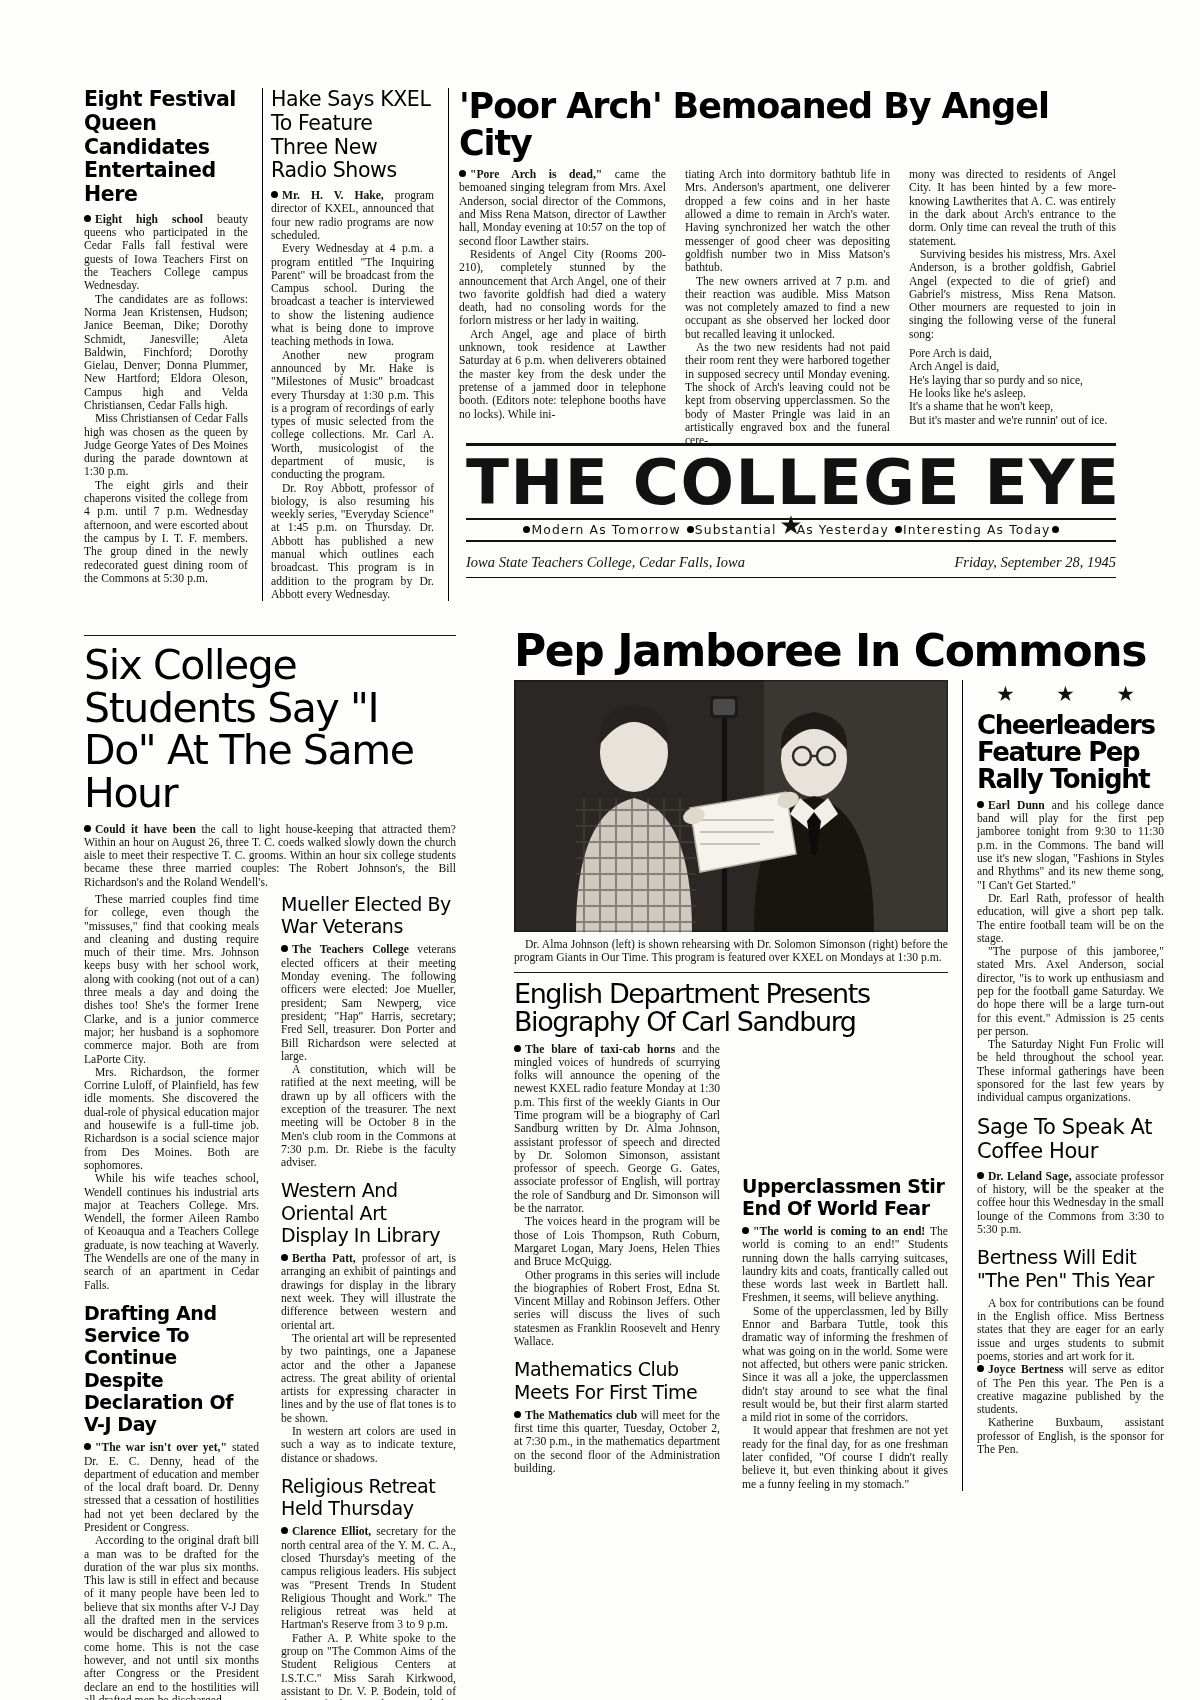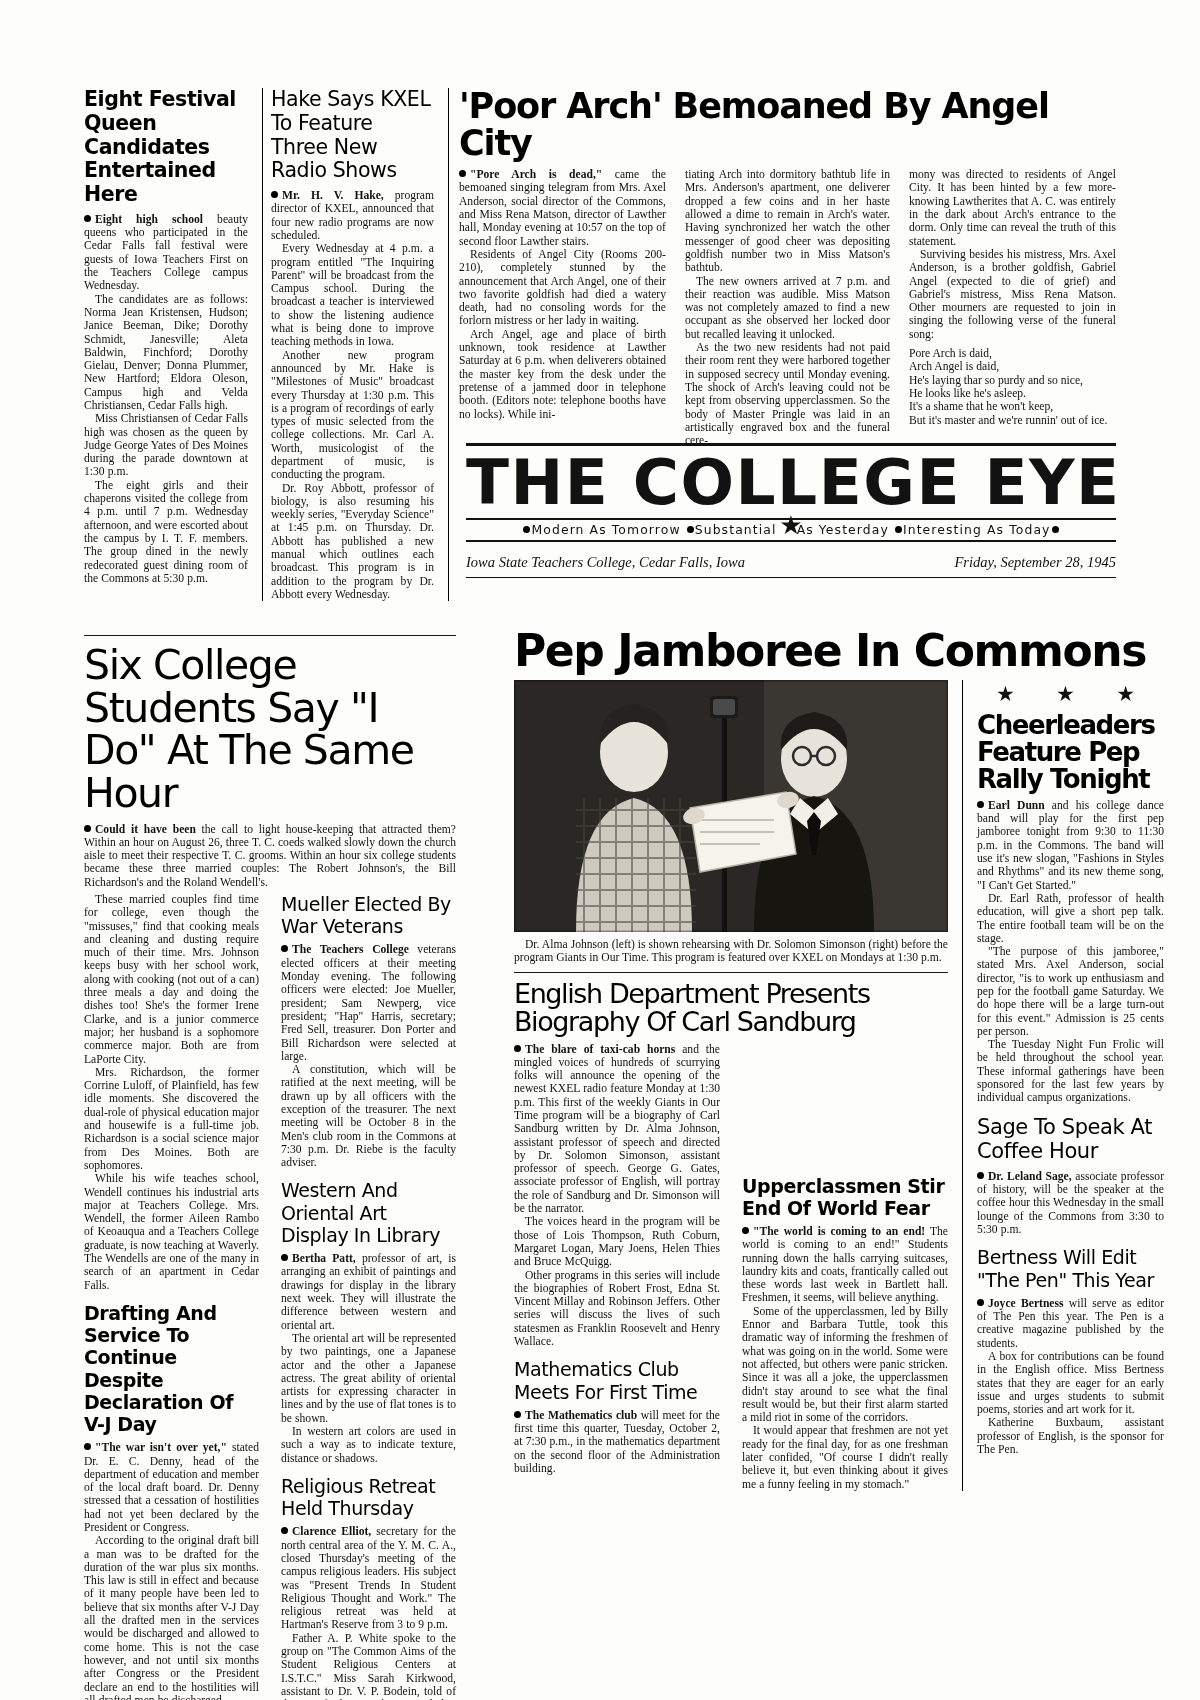--- a/index.html
+++ b/index.html
@@ -401,28 +401,28 @@
           </div>
         </div>
       </div>
 
       <div class="lr-side vrule">
         <div class="stars3">★ ★ ★</div>
         <h2 class="hl hl-xxl" style="font-size:26px">Cheerleaders Feature Pep Rally Tonight</h2>
         <p class="body first"><span class="bullet"></span><b class="lead">Earl Dunn</b><span> and his college dance band will play for the first pep jamboree tonight from 9:30 to 11:30 p.m. in the Commons. The band will use it's new slogan, "Fashions in Styles and Rhythms" and its new theme song, "I Can't Get Started."</span></p>
         <p class="body">Dr. Earl Rath, professor of health education, will give a short pep talk. The entire football team will be on the stage.</p>
         <p class="body">"The purpose of this jamboree," stated Mrs. Axel Anderson, social director, "is to work up enthusiasm and pep for the football game Saturday. We do hope there will be a large turn-out for this event." Admission is 25 cents per person.</p>
-        <p class="body">The Tuesday Night Fun Frolic will be held throughout the school year. These informal gatherings have been sponsored for the last few years by individual campus organizations.</p>
+        <p class="body">The Saturday Night Fun Frolic will be held throughout the school year. These informal gatherings have been sponsored for the last few years by individual campus organizations.</p>
 
         <div class="spacer10"></div>
         <h2 class="hl hl-med hl-light" style="font-size:21px">Sage To Speak At Coffee Hour</h2>
         <p class="body first"><span class="bullet"></span><b class="lead">Dr. Leland Sage,</b><span> associate professor of history, will be the speaker at the coffee hour this Wednesday in the small lounge of the Commons from 3:30 to 5:30 p.m.</span></p>
 
         <div class="spacer10"></div>
         <h2 class="hl hl-med hl-light" style="font-size:19px">Bertness Will Edit "The Pen" This Year</h2>
+        <p class="body">A box for contributions can be found in the English office. Miss Bertness states that they are eager for an early issue and urges students to submit poems, stories and art work for it.</p>
         <p class="body first"><span class="bullet"></span><b class="lead">Joyce Bertness</b><span> will serve as editor of The Pen this year. The Pen is a creative magazine published by the students.</span></p>
-        <p class="body">A box for contributions can be found in the English office. Miss Bertness states that they are eager for an early issue and urges students to submit poems, stories and art work for it.</p>
         <p class="body">Katherine Buxbaum, assistant professor of English, is the sponsor for The Pen.</p>
       </div>
     </div>
   </div>
 
 </div>
 
 </body></html>

